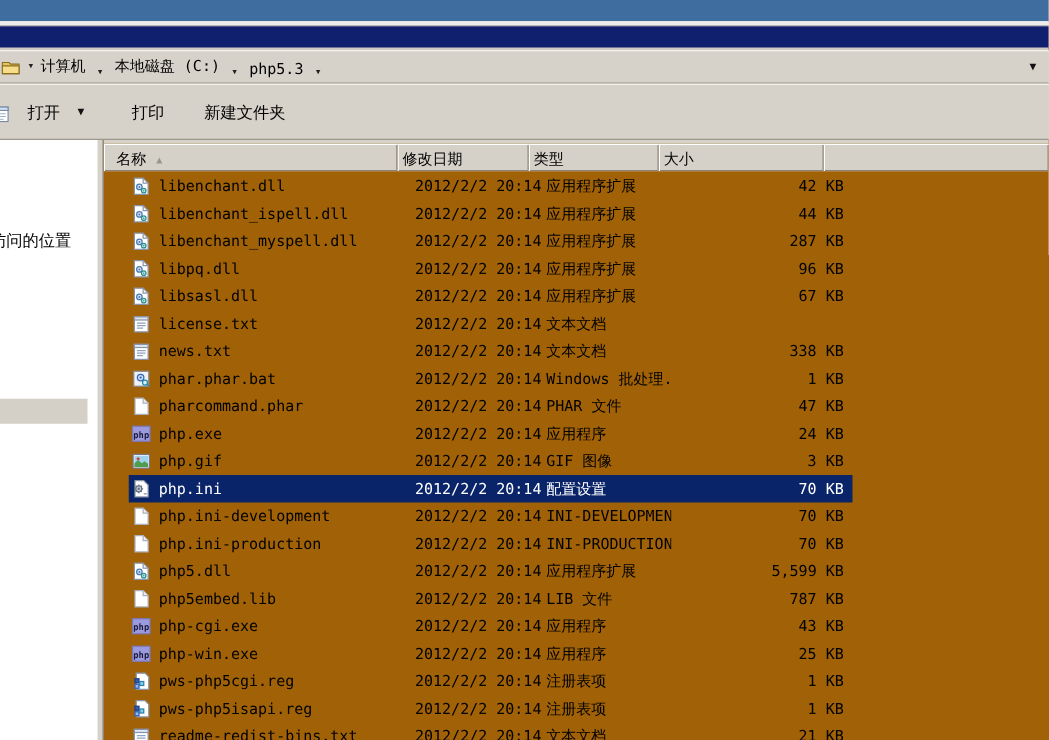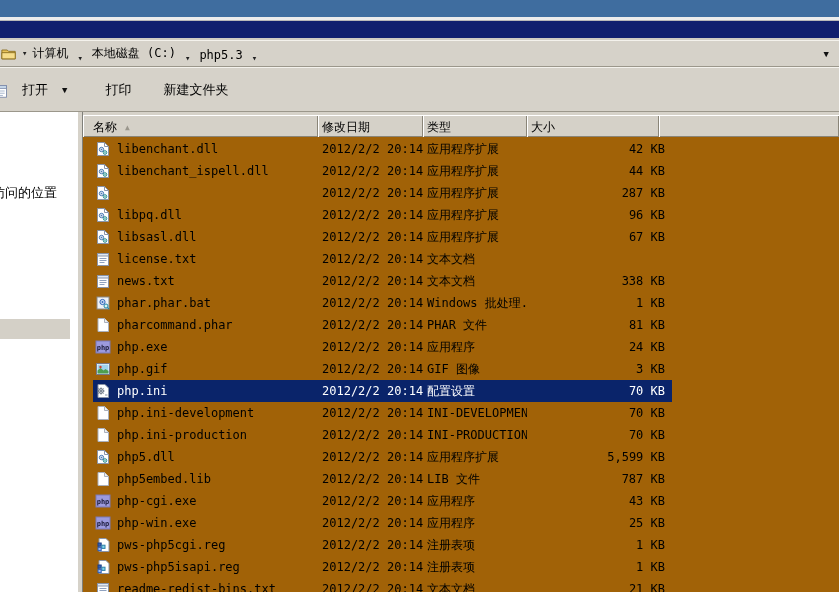--- a/index.html
+++ b/index.html
@@ -53,21 +53,21 @@
     padding:4px 4px 0 4px;white-space:nowrap;overflow:hidden;font-size:12px;
   }
   .hcell.name{width:235px;padding-left:10px}
   .hcell.date{width:105px}
   .hcell.type{width:104px}
   .hcell.size{width:132px}
   .hcell.fill{flex:1}
   .sort-arrow{font-size:8px;color:#9a968c;margin-left:8px;vertical-align:1px}
   
   .rows{padding-top:1px}
-  .row{display:flex;height:22px;align-items:center;width:579px;margin-left:10px;cursor:default}
+  .row{display:flex;height:22px;align-items:center;width:579px;margin-left:20px;cursor:default}
   .row.sel{background:var(--selection);color:#fff}
   .cell{white-space:nowrap;overflow:hidden}
   .cell.name{width:225px;display:flex;align-items:center;padding-left:2px}
   .ficon{width:16px;height:16px;flex:0 0 auto;margin-right:6px;display:inline-flex}
   .ficon svg{display:block}
   .cell.date{width:105px;padding-left:4px}
   .cell.type{width:104px;padding-left:4px}
   .cell.size{width:145px;padding-right:7px;text-align:right}
 </style>
 </head>
@@ -171,20 +171,21 @@
             <span class="ficon">
               <svg width="16" height="16" viewBox="0 0 16 16">
                 <path d="M2.5 1.5h7l4 4v9h-11z" fill="#fff" stroke="#8a94a8"></path>
                 <path d="M9.5 1.5v4h4" fill="none" stroke="#8a94a8"></path>
                 <circle cx="6.5" cy="8.5" r="2.2" fill="#dbe6f2" stroke="#4a7ab5"></circle>
                 <circle cx="6.5" cy="8.5" r="0.8" fill="#4a7ab5"></circle>
                 <circle cx="10" cy="11.5" r="1.8" fill="#cdeeee" stroke="#2d8f8f"></circle>
                 <circle cx="10" cy="11.5" r="0.6" fill="#2d8f8f"></circle>
               </svg>
             </span>
+            <span class="fname">libenchant_myspell.dll</span>
           </span>
           <span class="cell date">2012/2/2 20:14</span>
           <span class="cell type">应用程序扩展</span>
           <span class="cell size">287 KB</span>
         </div>
         <div class="row">
           <span class="cell name">
             <span class="ficon">
               <svg width="16" height="16" viewBox="0 0 16 16">
                 <path d="M2.5 1.5h7l4 4v9h-11z" fill="#fff" stroke="#8a94a8"></path>
@@ -274,21 +275,21 @@
             <span class="ficon">
               <svg width="16" height="16" viewBox="0 0 16 16">
                 <path d="M3 1.5h6.5l4 4v9H3z" fill="#fff" stroke="#aab0bc"></path>
                 <path d="M9.5 1.5v4h4" fill="#eceef2" stroke="#aab0bc"></path>
               </svg>
             </span>
             <span class="fname">pharcommand.phar</span>
           </span>
           <span class="cell date">2012/2/2 20:14</span>
           <span class="cell type">PHAR 文件</span>
-          <span class="cell size">81 KB</span>
+          <span class="cell size">47 KB</span>
         </div>
         <div class="row">
           <span class="cell name">
             <span class="ficon">
               <svg width="16" height="16" viewBox="0 0 16 16">
                 <rect x="1" y="2" width="14" height="12" fill="#9c9ade" stroke="#7a78b8"></rect>
                 <text x="8" y="11" font-size="7" text-anchor="middle" fill="#1a1a3a" font-family="monospace" font-weight="bold">php</text>
               </svg>
             </span>
             <span class="fname">php.exe</span>

